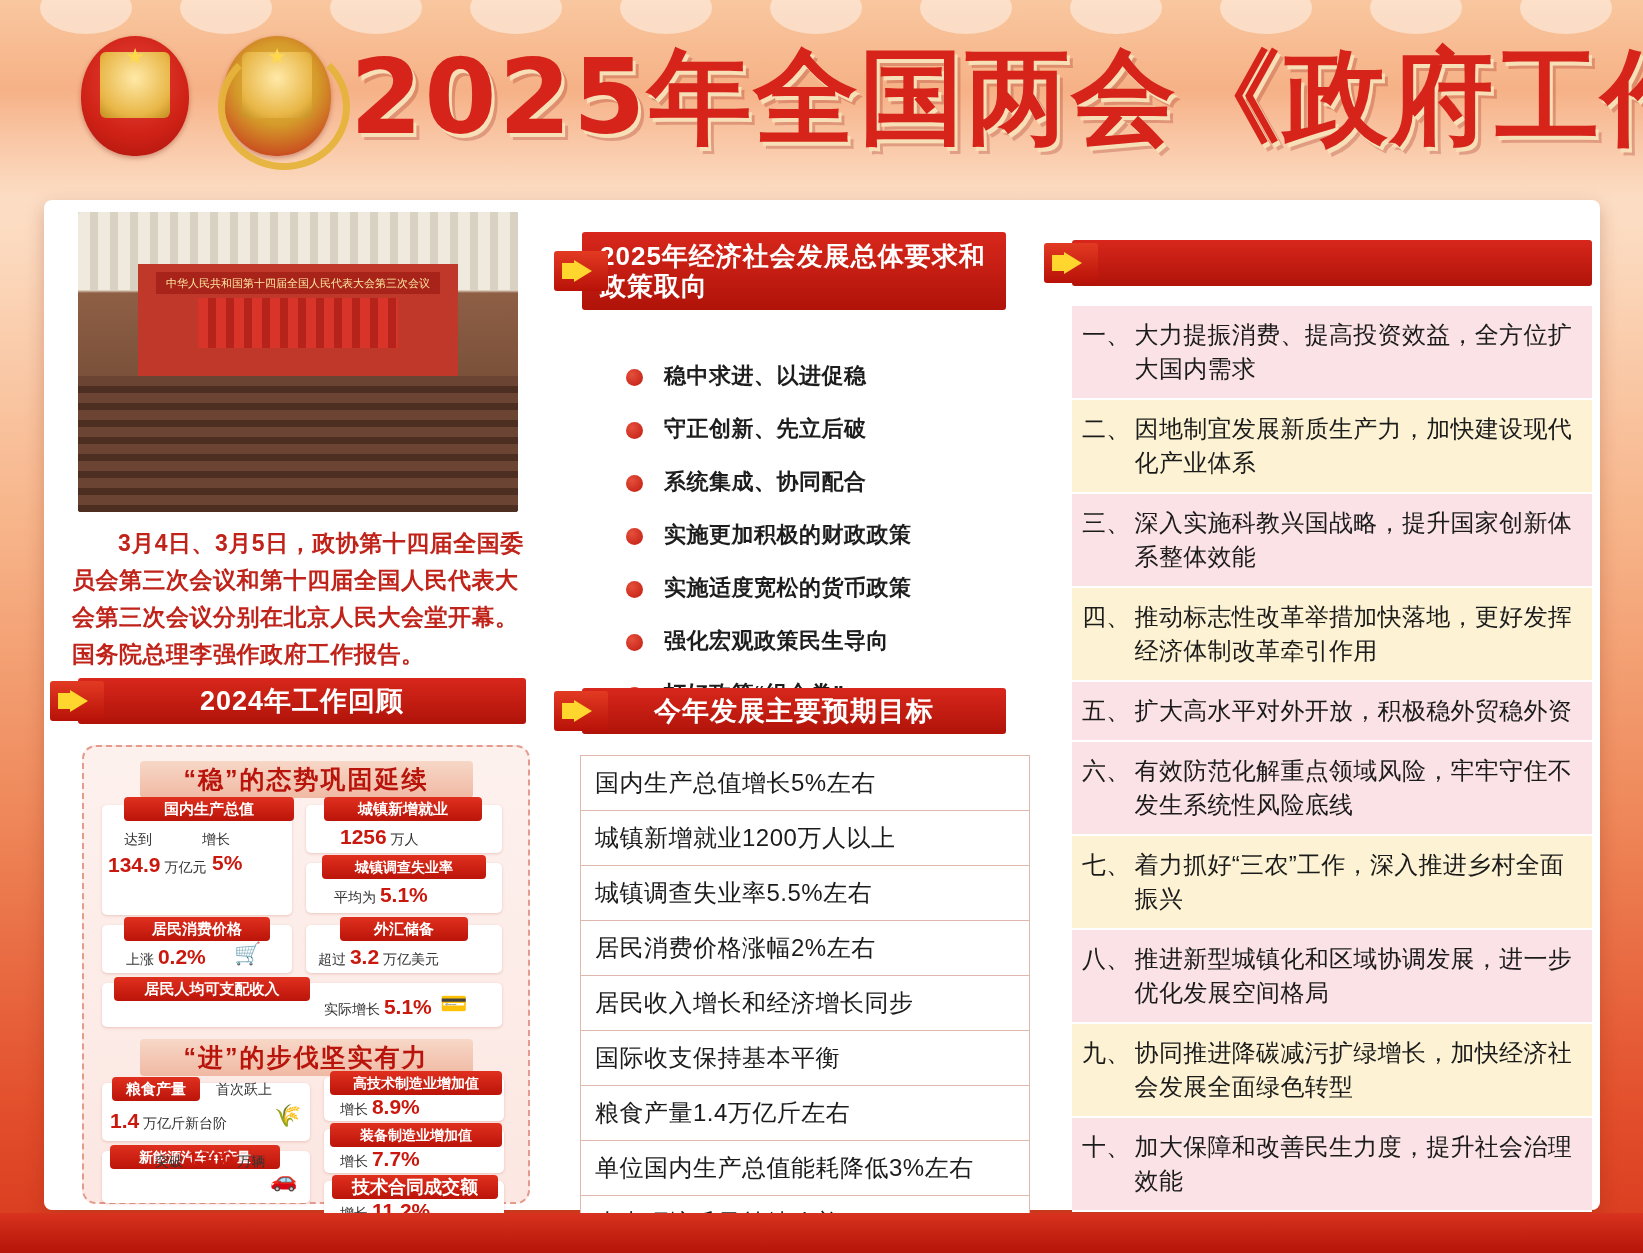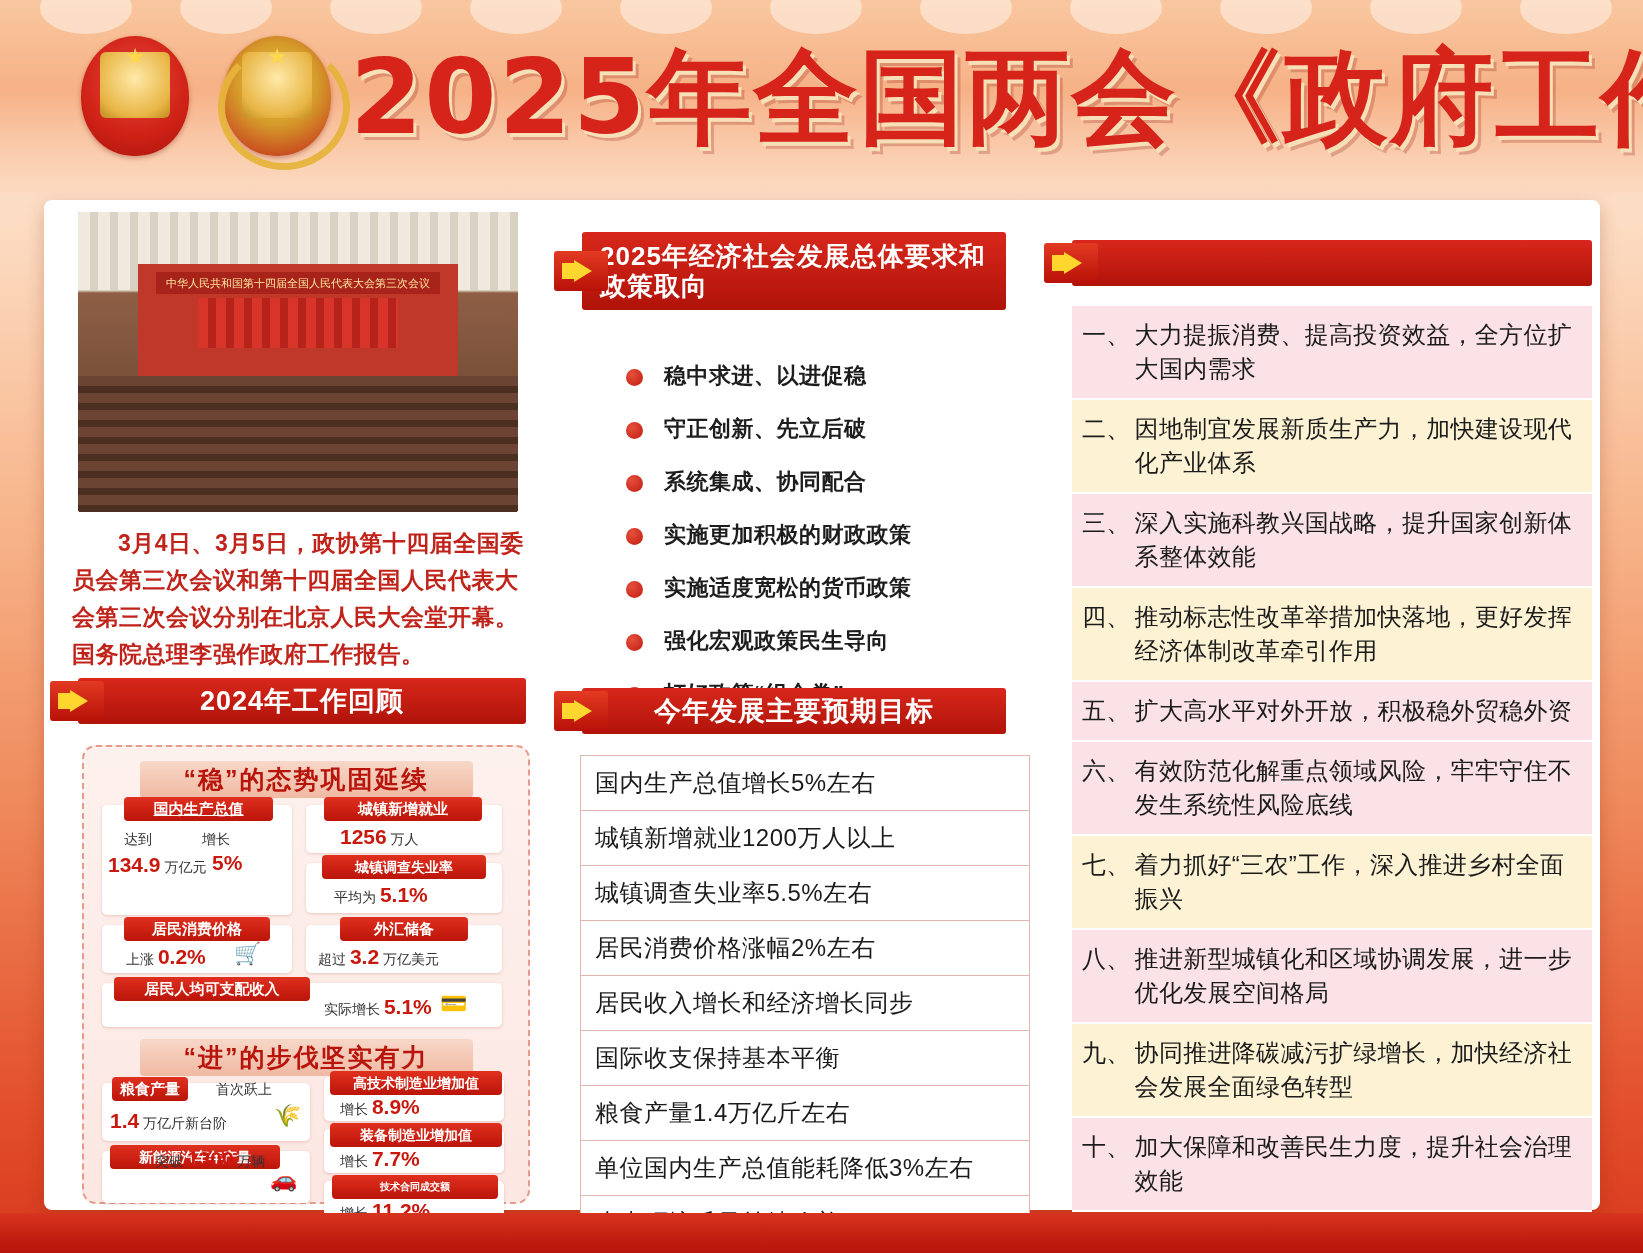--- a/index.html
+++ b/index.html
@@ -146,21 +146,21 @@
   <div class="arrow"></div>
   <div class="txt">2024年工作回顾</div>
 </div>
 
 <div class="review">
   <div class="subttl" style="top:14px;">
     <span>“稳”的态势巩固延续</span>
   </div>
 
   <div class="card" style="left:18px;top:58px;width:190px;height:110px;"></div>
-  <div class="pill" style="left:40px;top:50px;width:149px;text-decoration:underline;">国内生产总值</div>
+  <div class="pill" style="left:40px;top:50px;width:170px;">国内生产总值</div>
   <div class="val" style="left:40px;top:84px;"><span>达到</span></div>
   <div class="val" style="left:118px;top:84px;"><span>增长</span></div>
   <div class="val" style="left:24px;top:106px;"><b>134.9</b> <span>万亿元</span></div>
   <div class="val" style="left:128px;top:104px;"><b>5%</b></div>
 
   <div class="card" style="left:222px;top:58px;width:196px;height:48px;"></div>
   <div class="pill" style="left:240px;top:50px;width:158px;">城镇新增就业</div>
   <div class="val" style="left:256px;top:78px;"><b>1256</b> <span>万人</span></div>
 
   <div class="card" style="left:222px;top:116px;width:196px;height:50px;"></div>
@@ -179,40 +179,40 @@
   <div class="card" style="left:18px;top:236px;width:400px;height:44px;"></div>
   <div class="pill" style="left:30px;top:230px;width:196px;">居民人均可支配收入</div>
   <div class="val" style="left:240px;top:248px;"><span>实际增长</span> <b>5.1%</b></div>
   <div class="val" style="left:356px;top:244px;font-size:22px;">💳</div>
 
   <div class="subttl" style="top:292px;">
     <span>“进”的步伐坚实有力</span>
   </div>
 
   <div class="card" style="left:18px;top:336px;width:208px;height:58px;"></div>
-  <div class="pill" style="left:28px;top:330px;width:76px;">粮食产量</div>
+  <div class="pill" style="left:28px;top:330px;width:88px;">粮食产量</div>
   <div class="val" style="left:132px;top:334px;"><span>首次跃上</span></div>
   <div class="val" style="left:26px;top:362px;"><b>1.4</b> <span>万亿斤新台阶</span></div>
   <div class="val" style="left:190px;top:356px;font-size:22px;">🌾</div>
 
   <div class="card" style="left:240px;top:330px;width:180px;height:44px;"></div>
   <div class="pill" style="left:246px;top:324px;width:172px;font-size:14px;">高技术制造业增加值</div>
   <div class="val" style="left:256px;top:348px;"><span>增长</span> <b>8.9%</b></div>
 
   <div class="card" style="left:240px;top:382px;width:180px;height:44px;"></div>
   <div class="pill" style="left:246px;top:376px;width:172px;font-size:14px;">装备制造业增加值</div>
   <div class="val" style="left:256px;top:400px;"><span>增长</span> <b>7.7%</b></div>
 
   <div class="card" style="left:18px;top:404px;width:208px;height:52px;"></div>
   <div class="pill" style="left:26px;top:398px;width:170px;font-size:14px;">新能源汽车年产量</div>
   <div class="val" style="left:26px;top:400px;margin-left:45px;"><span>突破</span> <b>1300</b> <span>万辆</span></div>
   <div class="val" style="left:186px;top:420px;font-size:22px;">🚗</div>
 
   <div class="card" style="left:240px;top:434px;width:180px;height:44px;"></div>
-  <div class="pill" style="left:248px;top:428px;width:166px;font-size:10px;">技术合同成交额</div>
+  <div class="pill" style="left:248px;top:428px;width:166px;font-size:18px;">技术合同成交额</div>
   <div class="val" style="left:256px;top:452px;"><span>增长</span> <b>11.2%</b></div>
 
   <div class="card" style="left:18px;top:466px;width:402px;height:34px;"></div>
   <div class="val" style="left:46px;top:474px;font-size:15px;font-weight:bold;color:#b9140b;">单位国内生产总值能耗降幅</div>
   <div class="val" style="left:282px;top:474px;font-size:15px;"><span>超过</span> <b style="font-size:17px">3%</b></div>
 </div>
 
 <div class="bar two" style="left:582px;top:232px;width:424px;height:78px;">
   <div class="arrow" style="top:19px;"></div>
   <div class="txt">2025年经济社会发展总体要求和政策取向</div>

